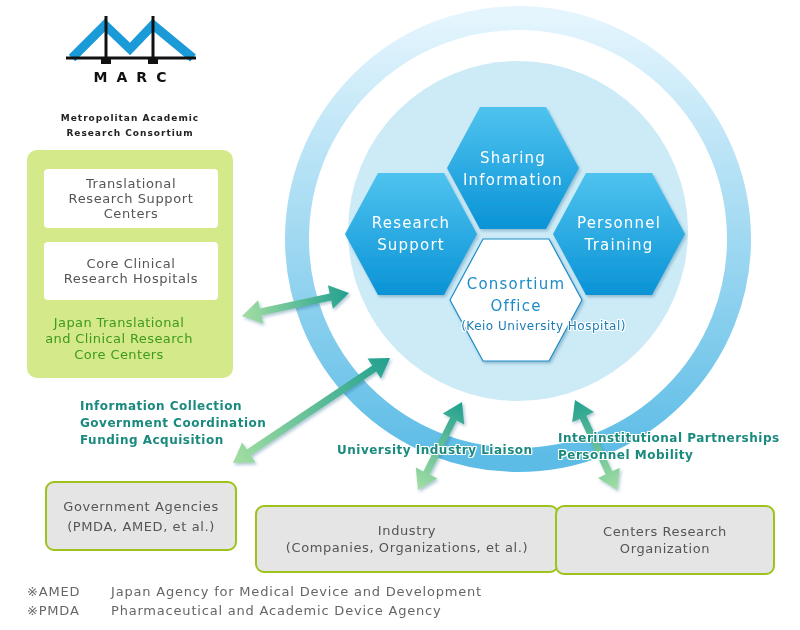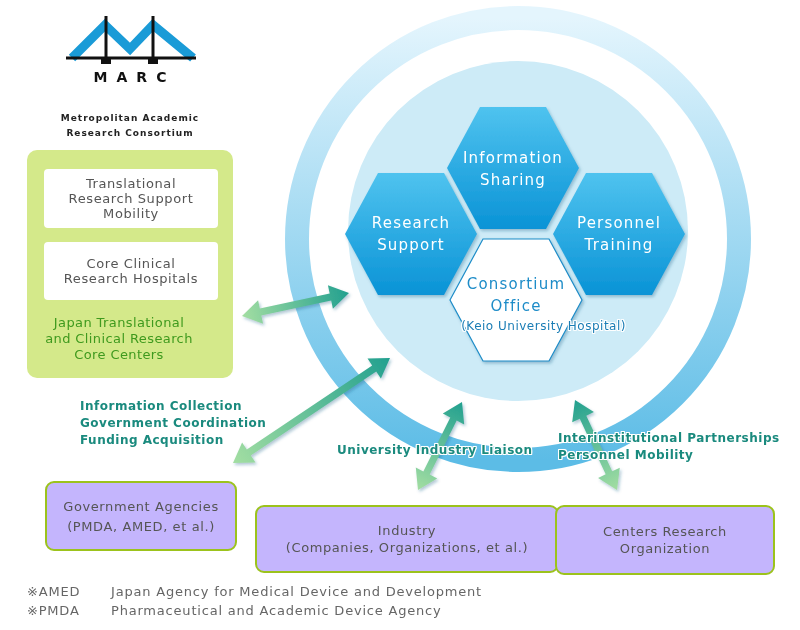--- a/index.html
+++ b/index.html
@@ -13,21 +13,21 @@
   .wbox{position:absolute;left:17px;width:174px;background:#fff;border-radius:4px;color:#555;font-size:13px;line-height:15px;text-align:center;letter-spacing:0.6px;display:flex;flex-direction:column;justify-content:center;}
   .wbox1{top:19px;height:59px;}
   .wbox2{top:92px;height:58px;}
   .panel-label{position:absolute;left:0;top:165px;width:184px;color:#3f9a1e;font-size:13px;line-height:16px;text-align:center;letter-spacing:0.4px;}
   .hex-text{color:#fff;font-size:15px;line-height:22px;letter-spacing:1.2px;text-align:center;width:130px;}
   .office-text{color:#1d8cc8;font-size:15px;line-height:22px;letter-spacing:1.2px;text-align:center;width:160px;}
   .office-sub{color:#1a7db5;font-size:12px;letter-spacing:0.5px;text-align:right;width:220px;
     text-shadow:1px 0 0 #fff,-1px 0 0 #fff,0 1px 0 #fff,0 -1px 0 #fff,1px 1px 0 #fff,-1px -1px 0 #fff,1px -1px 0 #fff,-1px 1px 0 #fff;}
   .teal{color:#1a8a7e;font-size:12px;font-weight:bold;letter-spacing:0.5px;line-height:17px;
     text-shadow:1px 0 0 #fff,-1px 0 0 #fff,0 1px 0 #fff,0 -1px 0 #fff,1px 1px 0 #fff,-1px -1px 0 #fff,1px -1px 0 #fff,-1px 1px 0 #fff;}
-  .pbox{position:absolute;border:2px solid #9cc31c;border-radius:9px;background:#c4b5fd;color:#555;font-size:13px;line-height:17px;letter-spacing:0.6px;text-align:center;display:flex;flex-direction:column;justify-content:center;box-sizing:border-box;}
+  .pbox{position:absolute;border:2px solid #9cc31c;border-radius:9px;background:#e5e5e5;color:#555;font-size:13px;line-height:17px;letter-spacing:0.6px;text-align:center;display:flex;flex-direction:column;justify-content:center;box-sizing:border-box;}
   .foot{left:27px;top:582px;color:#666;font-size:13px;line-height:19px;letter-spacing:0.8px;}
   .foot .key{display:inline-block;width:84px;}
 </style>
 </head>
 <body>
 
 <div id="stage">
   <svg id="art" viewBox="0 0 800 630">
     <defs>
       <linearGradient id="ringGrad" x1="0" y1="0" x2="0" y2="1">
@@ -88,36 +88,36 @@
   <div class="abs logo-word">MARC</div>
   <div class="abs logo-sub">
     <span class="line">Metropolitan Academic</span>
     <span class="line">Research Consortium</span>
   </div>
 
   <div class="abs panel">
     <div class="wbox wbox1">
       <span class="line">Translational</span>
       <span class="line">Research Support</span>
-      <span class="line">Mobility</span>
+      <span class="line">Centers</span>
     </div>
     <div class="wbox wbox2">
       <span class="line">Core Clinical</span>
       <span class="line">Research Hospitals</span>
     </div>
     <div class="panel-label">
       <span class="line">Japan Translational</span>
       <span class="line">and Clinical Research</span>
       <span class="line">Core Centers</span>
     </div>
   </div>
 
   <div class="abs hex-text" style="left:448px;top:147px;">
+    <span class="line">Sharing</span>
     <span class="line">Information</span>
-    <span class="line">Sharing</span>
   </div>
   <div class="abs hex-text" style="left:346px;top:212px;">
     <span class="line">Research</span>
     <span class="line">Support</span>
   </div>
   <div class="abs hex-text" style="left:554px;top:212px;">
     <span class="line">Personnel</span>
     <span class="line">Training</span>
   </div>
   <div class="abs office-text" style="left:436px;top:273px;">

